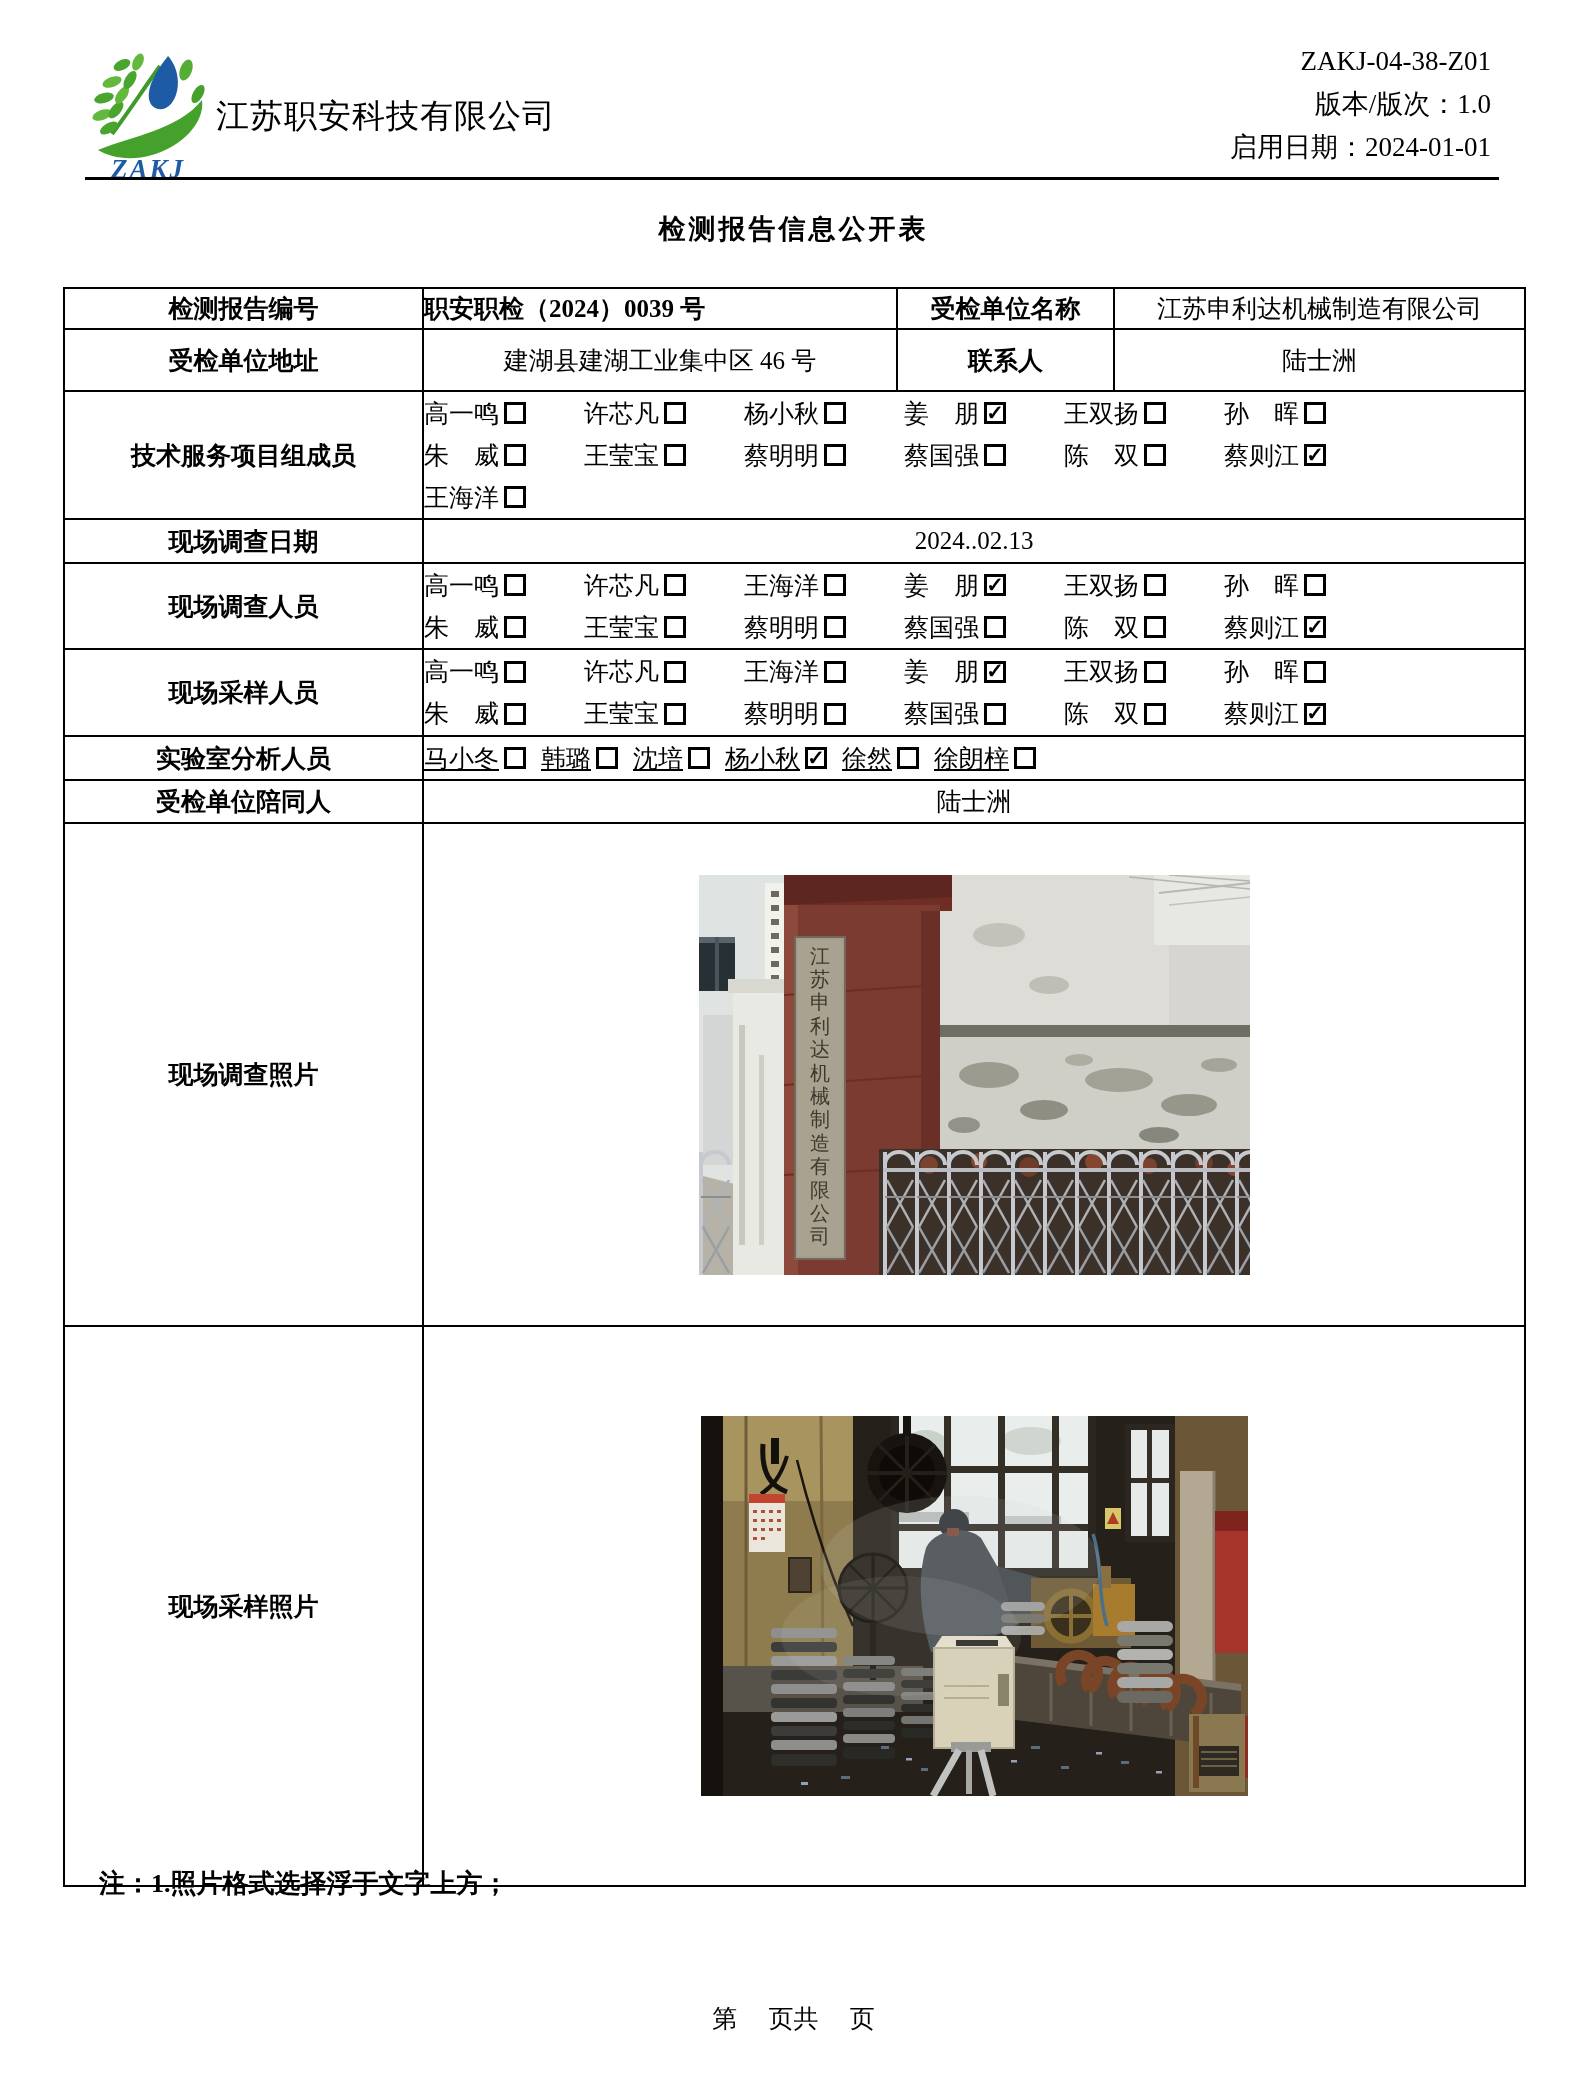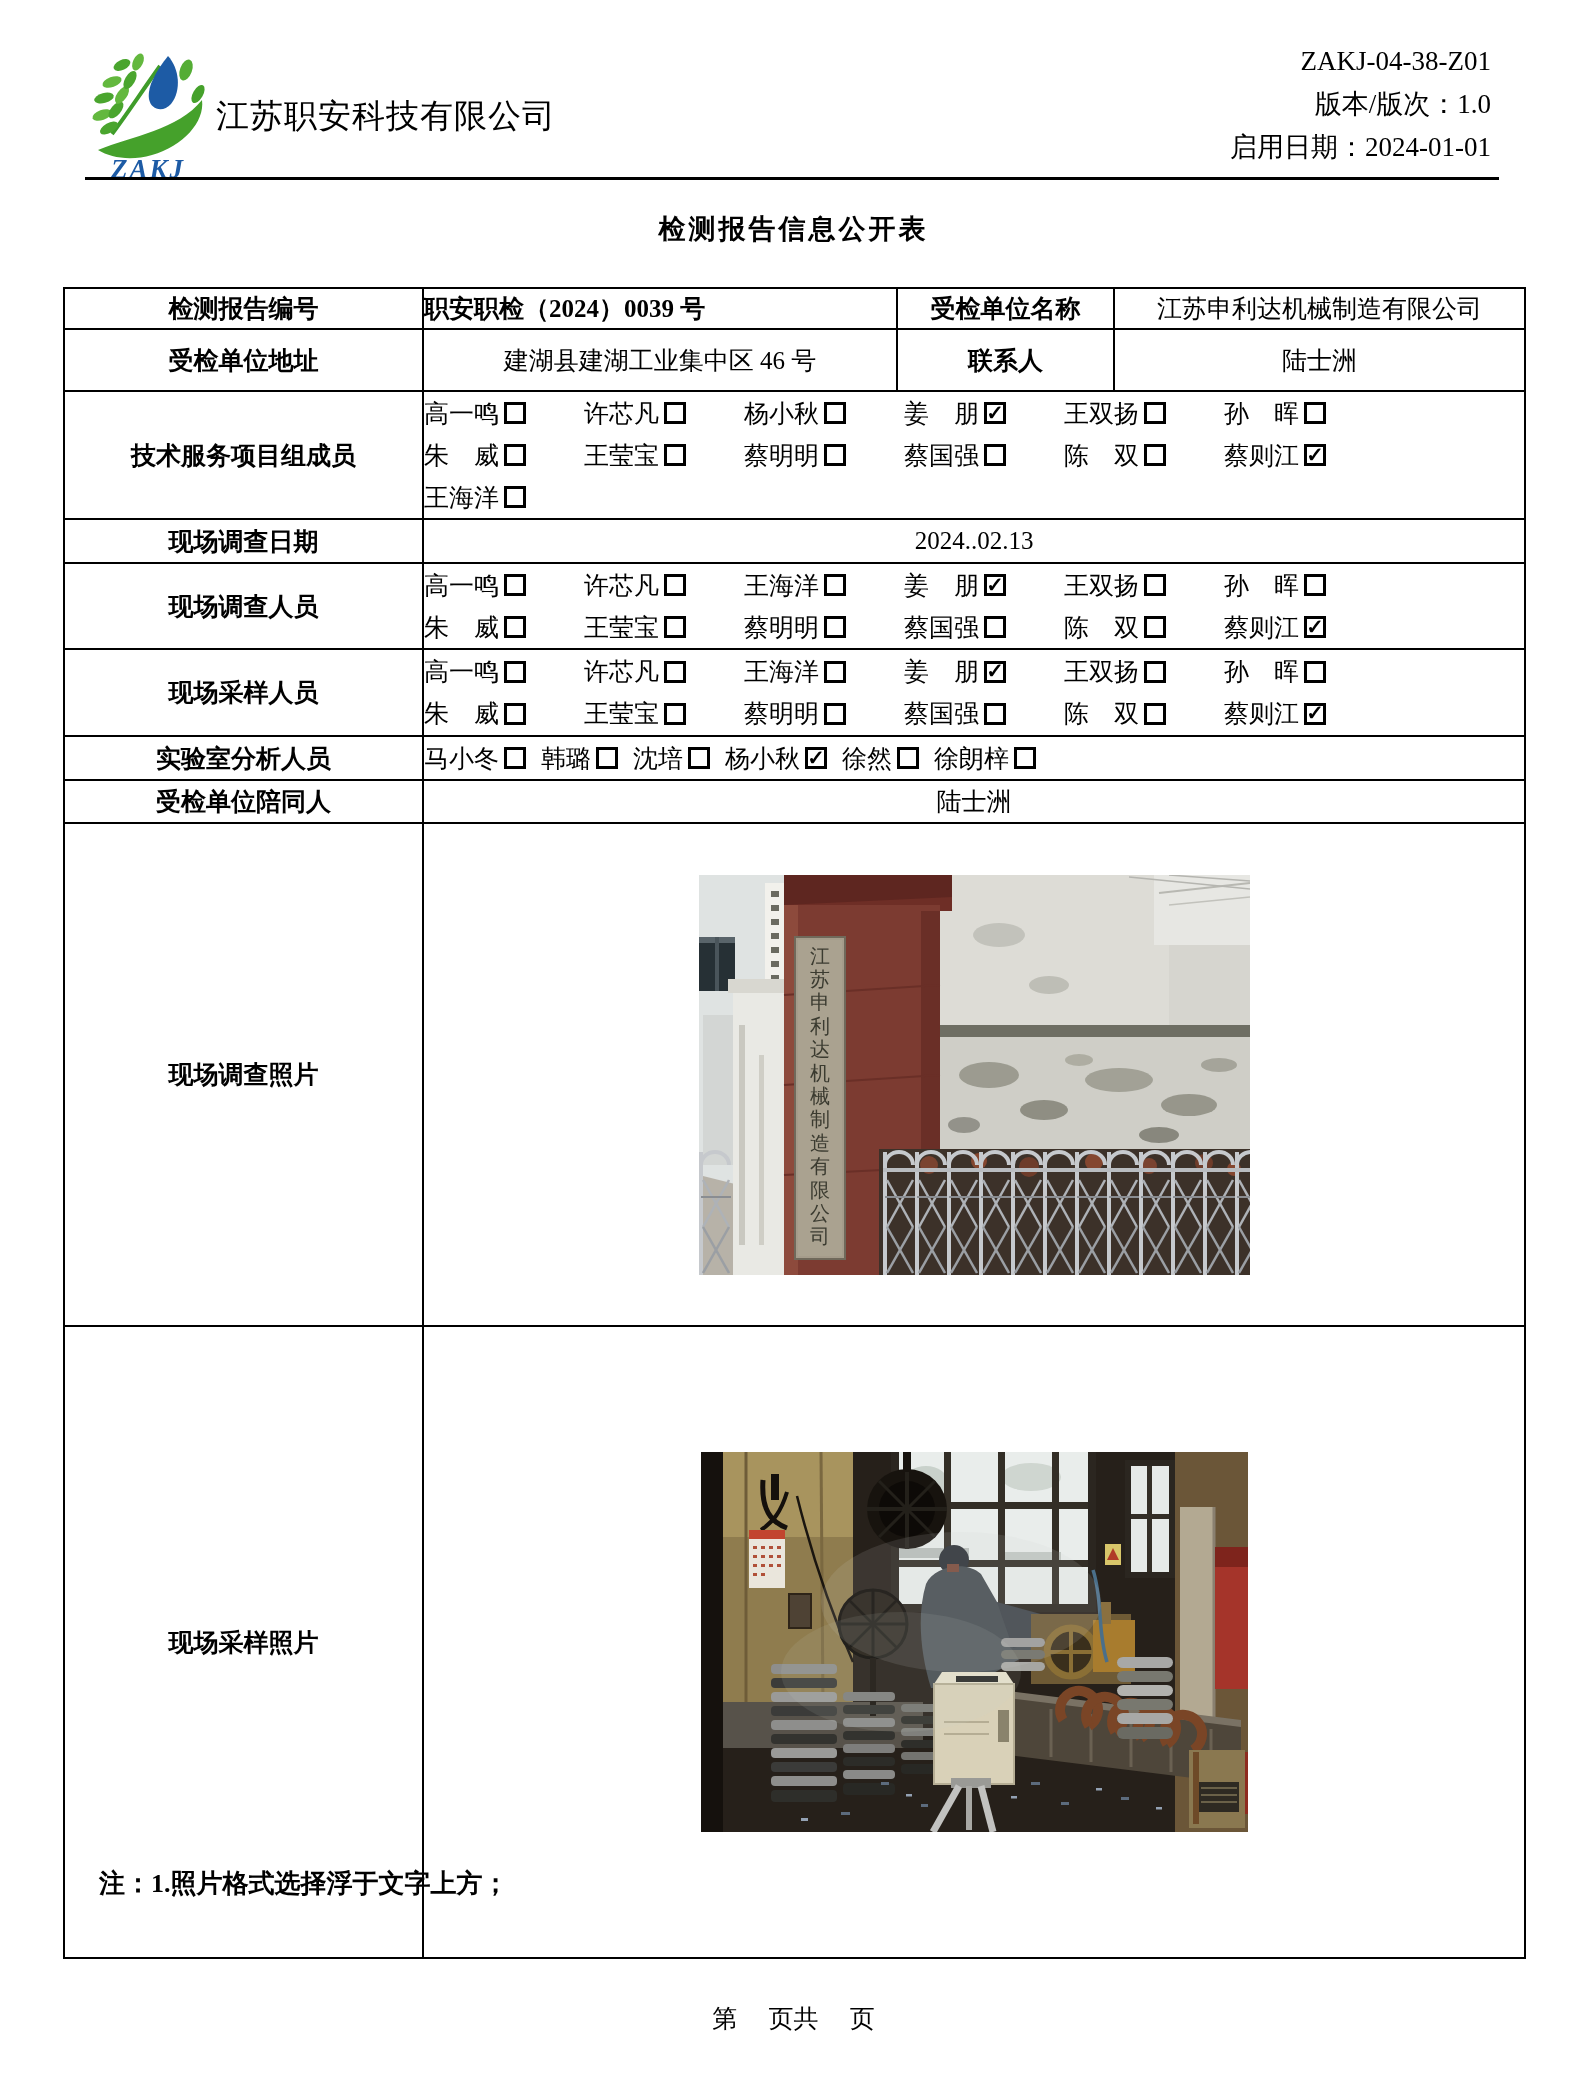--- a/index.html
+++ b/index.html
@@ -14,26 +14,26 @@
   .doc-meta{position:absolute;right:96px;top:40px;text-align:right;font-size:27px;line-height:43px;}
   .header-rule{position:absolute;left:85px;right:88px;top:177px;border-top:3px solid #000;height:0;}
   .doc-title{position:absolute;left:0;right:0;top:211px;text-align:center;font-size:27px;font-weight:bold;letter-spacing:3px;}
 
   table.main{position:absolute;left:63px;top:287px;width:1461px;border-collapse:collapse;table-layout:fixed;font-size:25px;}
   table.main td{border:2px solid #000;padding:0;overflow:hidden;}
   .lbl{font-weight:bold;text-align:center;}
   .vleft{text-align:left;padding-left:13px;font-weight:bold;}
   .vcenter{text-align:center;}
   .r1{height:41px}.r2{height:62px}.r3{height:127px}.r4{height:44px}.r5{height:84px}
-  .r6{height:41px}.r7{height:87px}.r8{height:42px}.r9{height:43px}.r10{height:503px}.r11{height:632px}
+  .r6{height:41px}.r7{height:87px}.r8{height:42px}.r9{height:43px}.r10{height:503px}.r11{height:560px}
 
   .names{padding-left:16px;}
   .name-line{display:flex;align-items:center;height:42px;}
   .person{display:inline-flex;align-items:center;width:160px;}
-  .lab-line .person{width:auto;margin-right:15px;}
+  .lab-line .person{width:auto;margin-right:15px;text-decoration:underline;}
   .pname{white-space:pre;}
   .cb{display:inline-flex;box-sizing:content-box;width:16px;height:16px;border:3px solid #000;margin-left:5px;
       align-items:center;justify-content:center;font-size:21px;font-weight:bold;line-height:1;}
 
   .photo-cell{vertical-align:middle;text-align:center;}
   .photo-wrap{position:relative;margin:0 auto;}
   .photo-wrap.p1{width:551px;height:400px;}
   .photo-wrap.p2{width:547px;height:380px;}
   .photo-wrap svg{display:block;width:100%;height:100%;}
   .gate-sign{position:absolute;left:99px;top:70px;width:45px;text-align:center;

